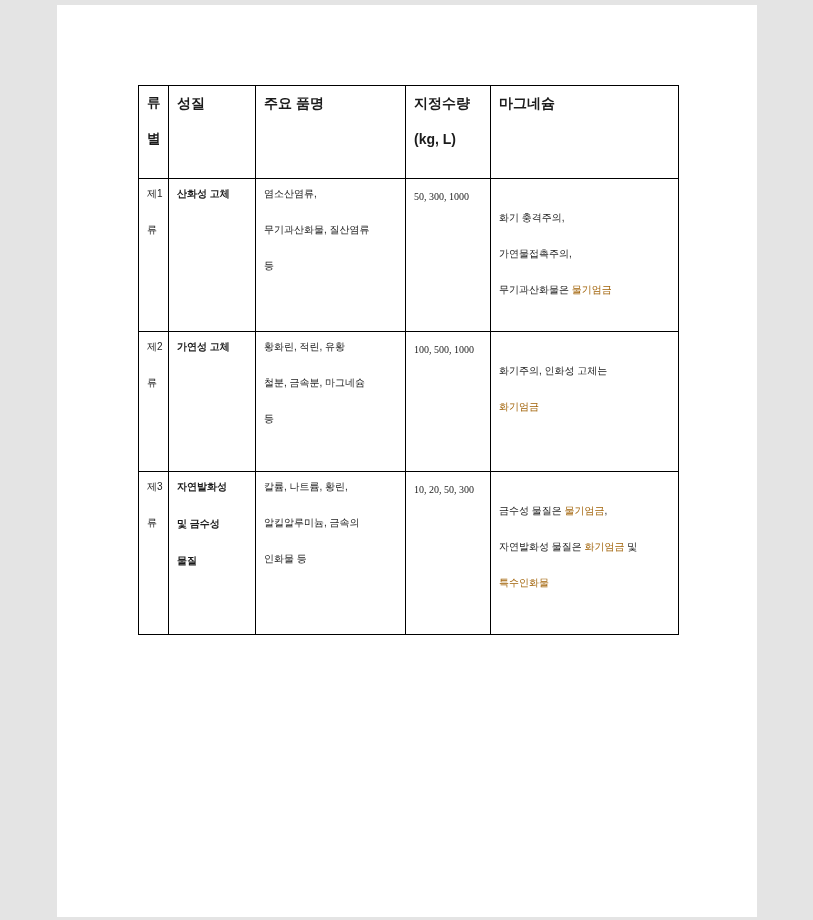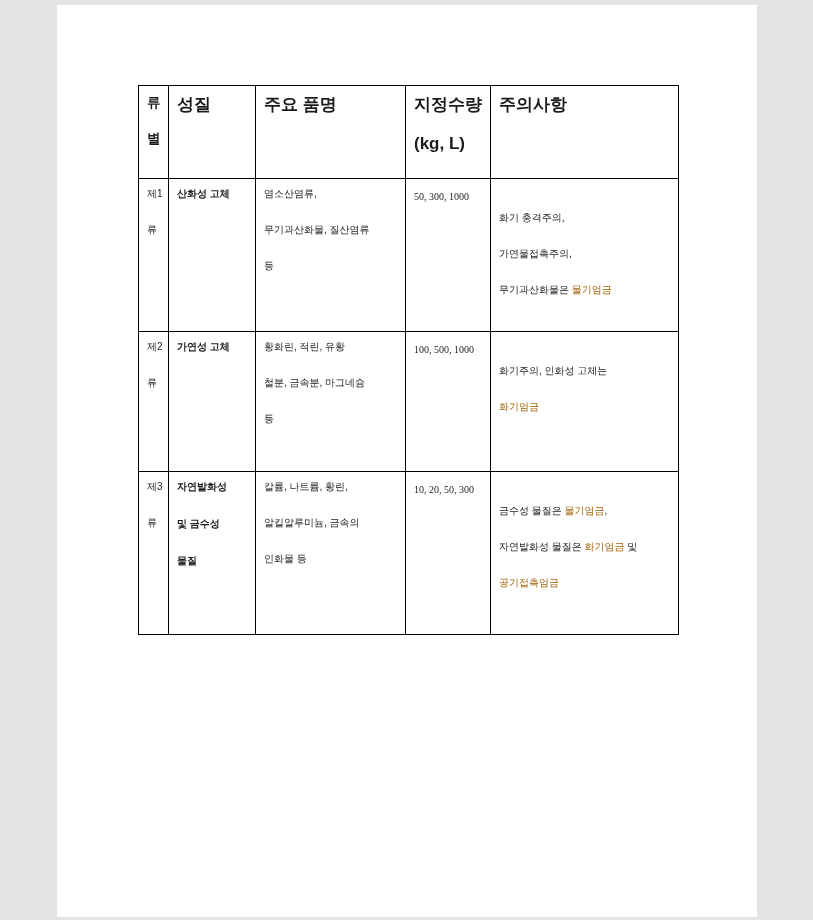--- a/index.html
+++ b/index.html
@@ -52,21 +52,21 @@
   col.c-class { width: 30px; }
   col.c-prop  { width: 87px; }
   col.c-items { width: 150px; }
   col.c-qty   { width: 85px; }
   col.c-note  { width: 188px; }
 
   
   tr.head-row td {
     height: 72px;
     font-weight: bold;
-    font-size: 17px;
+    font-size: 14px;
   }
   tr.head-row td.h-class { font-size: 13.5px; }
   .hdr-line { display: block; margin: 0 0 22px 0; white-space: nowrap; }
   .hdr-line:last-child { margin-bottom: 0; }
 
   
   tr.body-row td { font-size: 10px; }
   tr.r1 td { height: 130px; }
   tr.r2 td { height: 119px; }
   tr.r3 td { height: 142px; }
@@ -121,21 +121,21 @@
             <span class="hdr-line">성질</span>
           </td>
           <td>
             <span class="hdr-line">주요 품명</span>
           </td>
           <td>
             <span class="hdr-line">지정수량</span>
             <span class="hdr-line">(kg, L)</span>
           </td>
           <td>
-            <span class="hdr-line">주의사항</span>
+            <span class="hdr-line">마그네슘</span>
           </td>
         </tr>
 
         <tr class="body-row r1">
           <td class="class-cell">
             <span class="cls-line">제1</span>
             <span class="cls-line">류</span>
           </td>
           <td class="prop-cell">
             <span class="txt-line">산화성 고체</span>
@@ -191,21 +191,21 @@
             <span class="txt-line">칼륨, 나트륨, 황린,</span>
             <span class="txt-line">알킬알루미늄, 금속의</span>
             <span class="txt-line">인화물 등</span>
           </td>
           <td class="qty-cell">
             <span class="qty-text">10, 20, 50, 300</span>
           </td>
           <td class="note-cell">
             <span class="txt-line"><span>금수성 물질은 </span><span class="hl-green">물기엄금</span><span>,</span></span>
             <span class="txt-line"><span>자연발화성 물질은 </span><span class="hl-green">화기엄금</span><span> 및</span></span>
-            <span class="txt-line"><span></span><span class="hl-green">공기접촉엄금</span></span>
+            <span class="txt-line"><span></span><span class="hl-green">특수인화물</span></span>
           </td>
         </tr>
 
 
       </tbody>
     </table>
   </div>
 
 </div>
 

